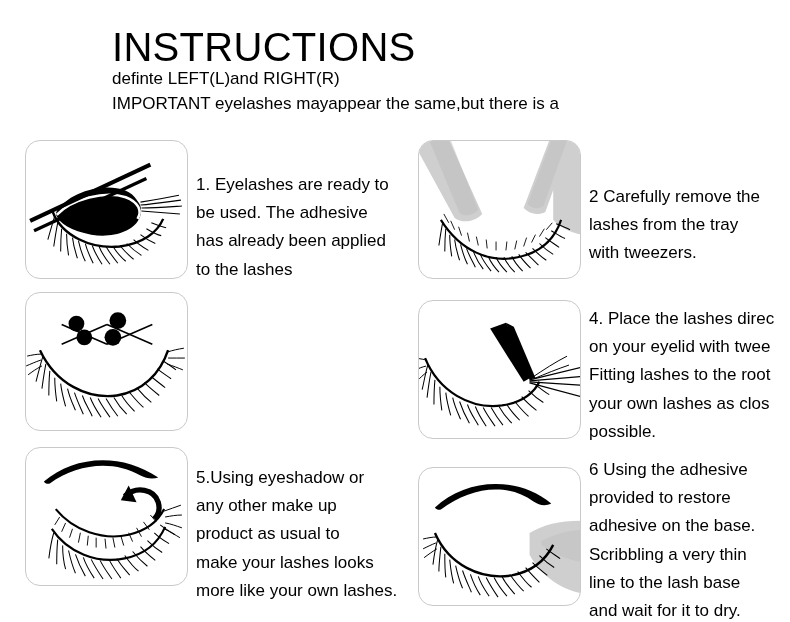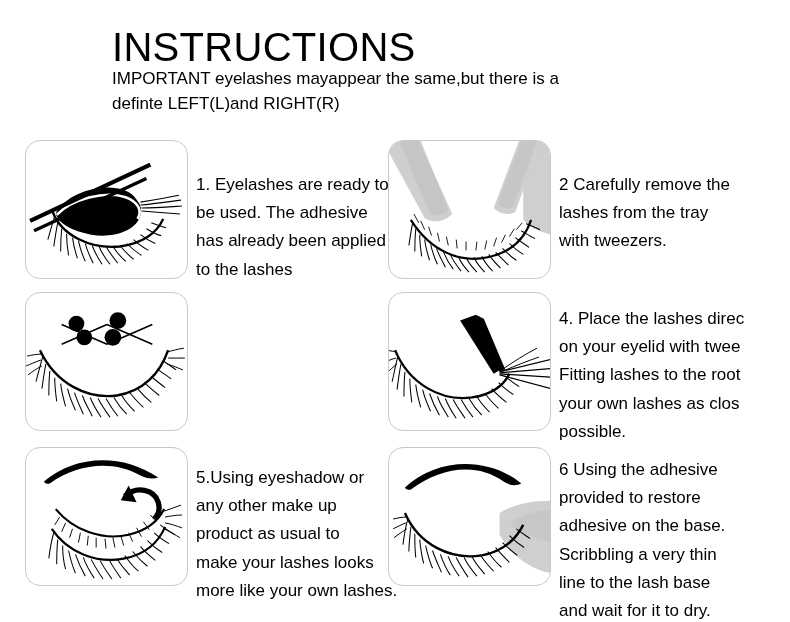--- a/index.html
+++ b/index.html
@@ -60,43 +60,43 @@
   .steptext {
     font-size: 17px;
     line-height: 28.2px;
     padding-left: 8px;
     white-space: pre;
     flex: 0 0 auto;
   }
 
   
   .col-left  { left: 25px; }
-  .col-right { left: 388px; }
+  .col-right { left: 418px; align-items: center; }
   .row-1 { top: 140px; }
   .row-2 { top: 292px; }
   .row-3 { top: 447px; }
 
   
   #step-1 .steptext { margin-top: 31px; }
   #step-2 .steptext { margin-top: 31px; }
   #step-3 .steptext { margin-top: 2px; }
   #step-4 .steptext { margin-top: 13px; }
   #step-5 .steptext { margin-top: 17px; }
   #step-6 .steptext { margin-top: 9px; }
 
   
   #step-4 .steptext { width: 246px; overflow: visible; }
 </style>
 </head>
 <body>
 
 <div id="header">
   <div id="title">INSTRUCTIONS</div>
+  <div class="subline">definte LEFT(L)and RIGHT(R)</div>
   <div class="subline">IMPORTANT eyelashes mayappear the same,but there is a</div>
-  <div class="subline">definte LEFT(L)and RIGHT(R)</div>
 </div>
 
 <div class="step col-left row-1" id="step-1">
   <div class="panel">
     <svg viewBox="0 0 163 139">
 
       <path d="M30 73 C42 52 78 42 100 50 C112 55 116 64 113 72 C100 62 60 64 30 73 Z" fill="#000"></path>
       <path d="M30 74 C44 56 80 46 102 53 C116 59 120 70 114 80 C108 92 86 99 66 95 C46 91 33 84 30 74 Z" fill="#000"></path>
 
       <path d="M31 75 C46 59 80 50 101 57 C114 62 118 71 113 79" fill="none" stroke="#fff" stroke-width="2.6"></path>

